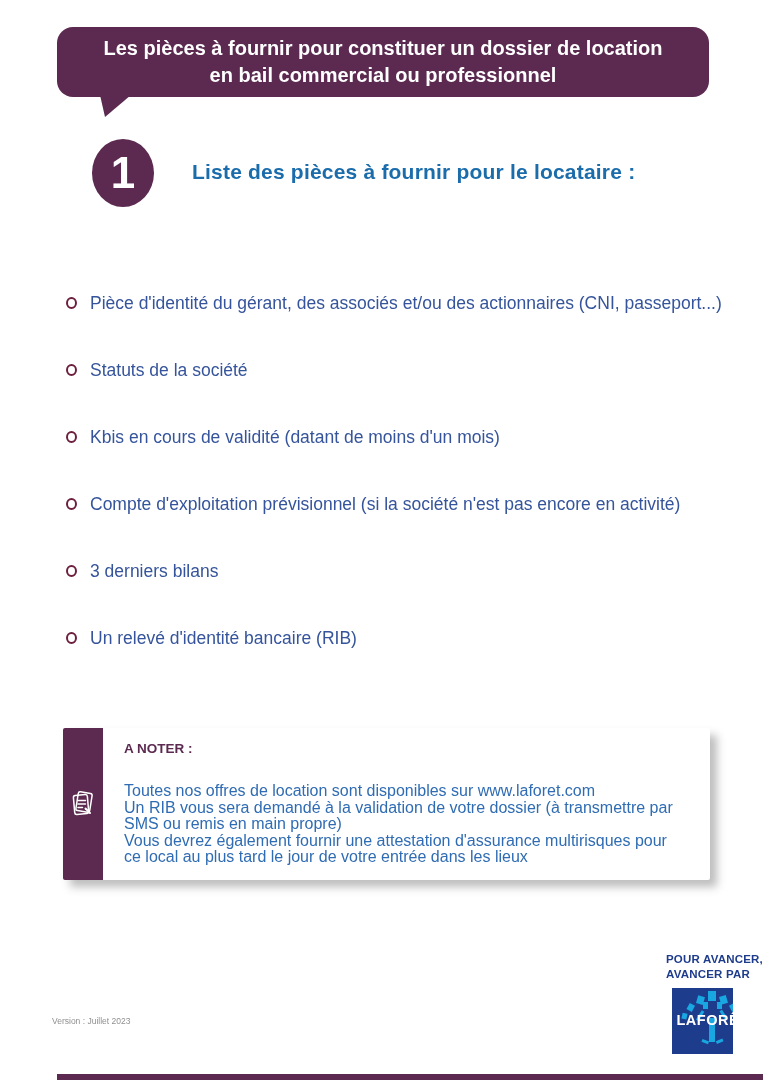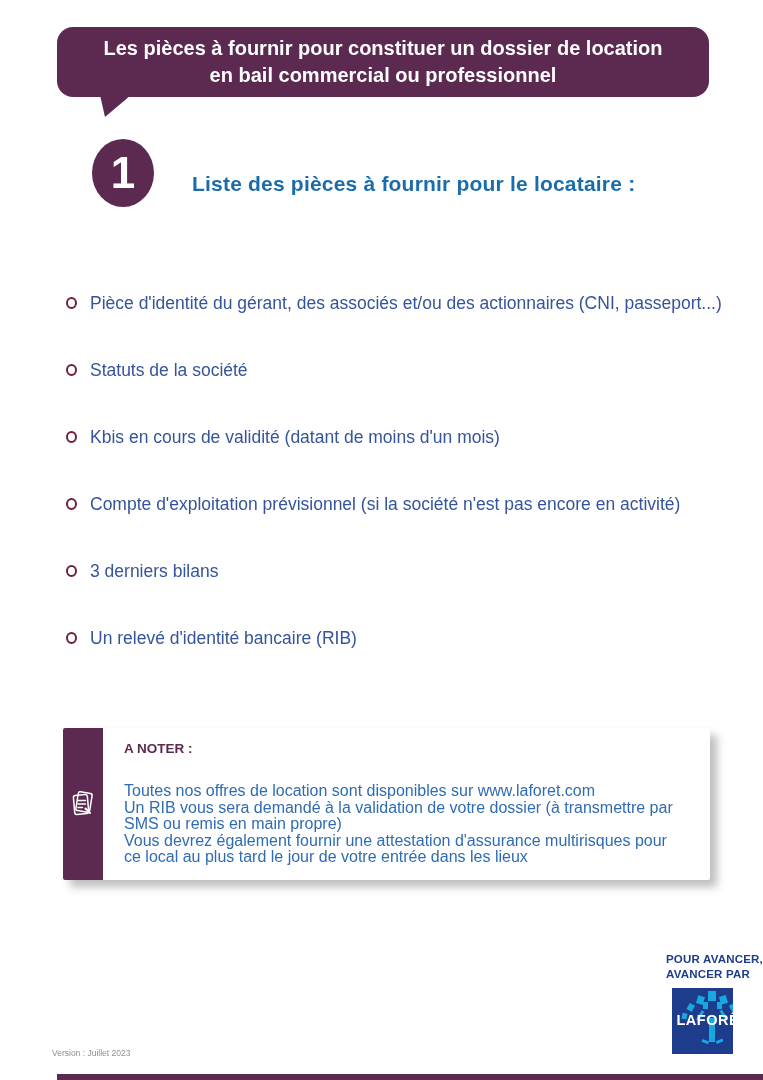--- a/index.html
+++ b/index.html
@@ -31,21 +31,21 @@
   }
   
   .badge{
     position:absolute;left:92px;top:139px;width:62px;height:68px;
     background:var(--purple);border-radius:50%;color:#fff;
     display:flex;align-items:center;justify-content:center;
     font-size:44px;font-weight:bold;
   }
   .section-title{
     position:absolute;left:192px;top:160px;width:520px;
-    font-size:21px;color:var(--title_blue);font-weight:bold;letter-spacing:0.2px;margin-top:12px;
+    font-size:21px;color:var(--title_blue);font-weight:bold;letter-spacing:0.2px;
   }
   
   .checklist{
     position:absolute;left:52px;top:276px;width:693px;
     margin:12px;padding:0;list-style:none;
   }
   .checklist li{
     position:relative;padding-left:26px;margin:0 0 37px 0;
     font-size:17.5px;line-height:30px;color:var(--list_blue);
     text-align:justify;
@@ -83,21 +83,21 @@
     position:absolute;left:672px;top:988px;width:61px;height:66px;
     background:var(--logo_navy);overflow:hidden;
   }
   .logo-square svg{position:absolute;left:0;top:0;}
   .tree rect{fill:var(--logo_light_blue);}
   .logo-text{
     position:absolute;left:0;top:24px;width:81px;text-align:center;
     color:#fff;font-size:14.5px;font-weight:bold;letter-spacing:0.5px;
   }
   .version{
-    position:absolute;left:52px;top:1048px;
+    position:absolute;left:52px;top:1016px;
     font-size:8.5px;color:var(--version_gray);
   }
   .bottom-bar{
     position:absolute;left:57px;top:1074px;width:706px;height:6px;
     background:var(--purple);
   }
   .doc-icon{display:block;}
 </style>
 </head>
 <body>

